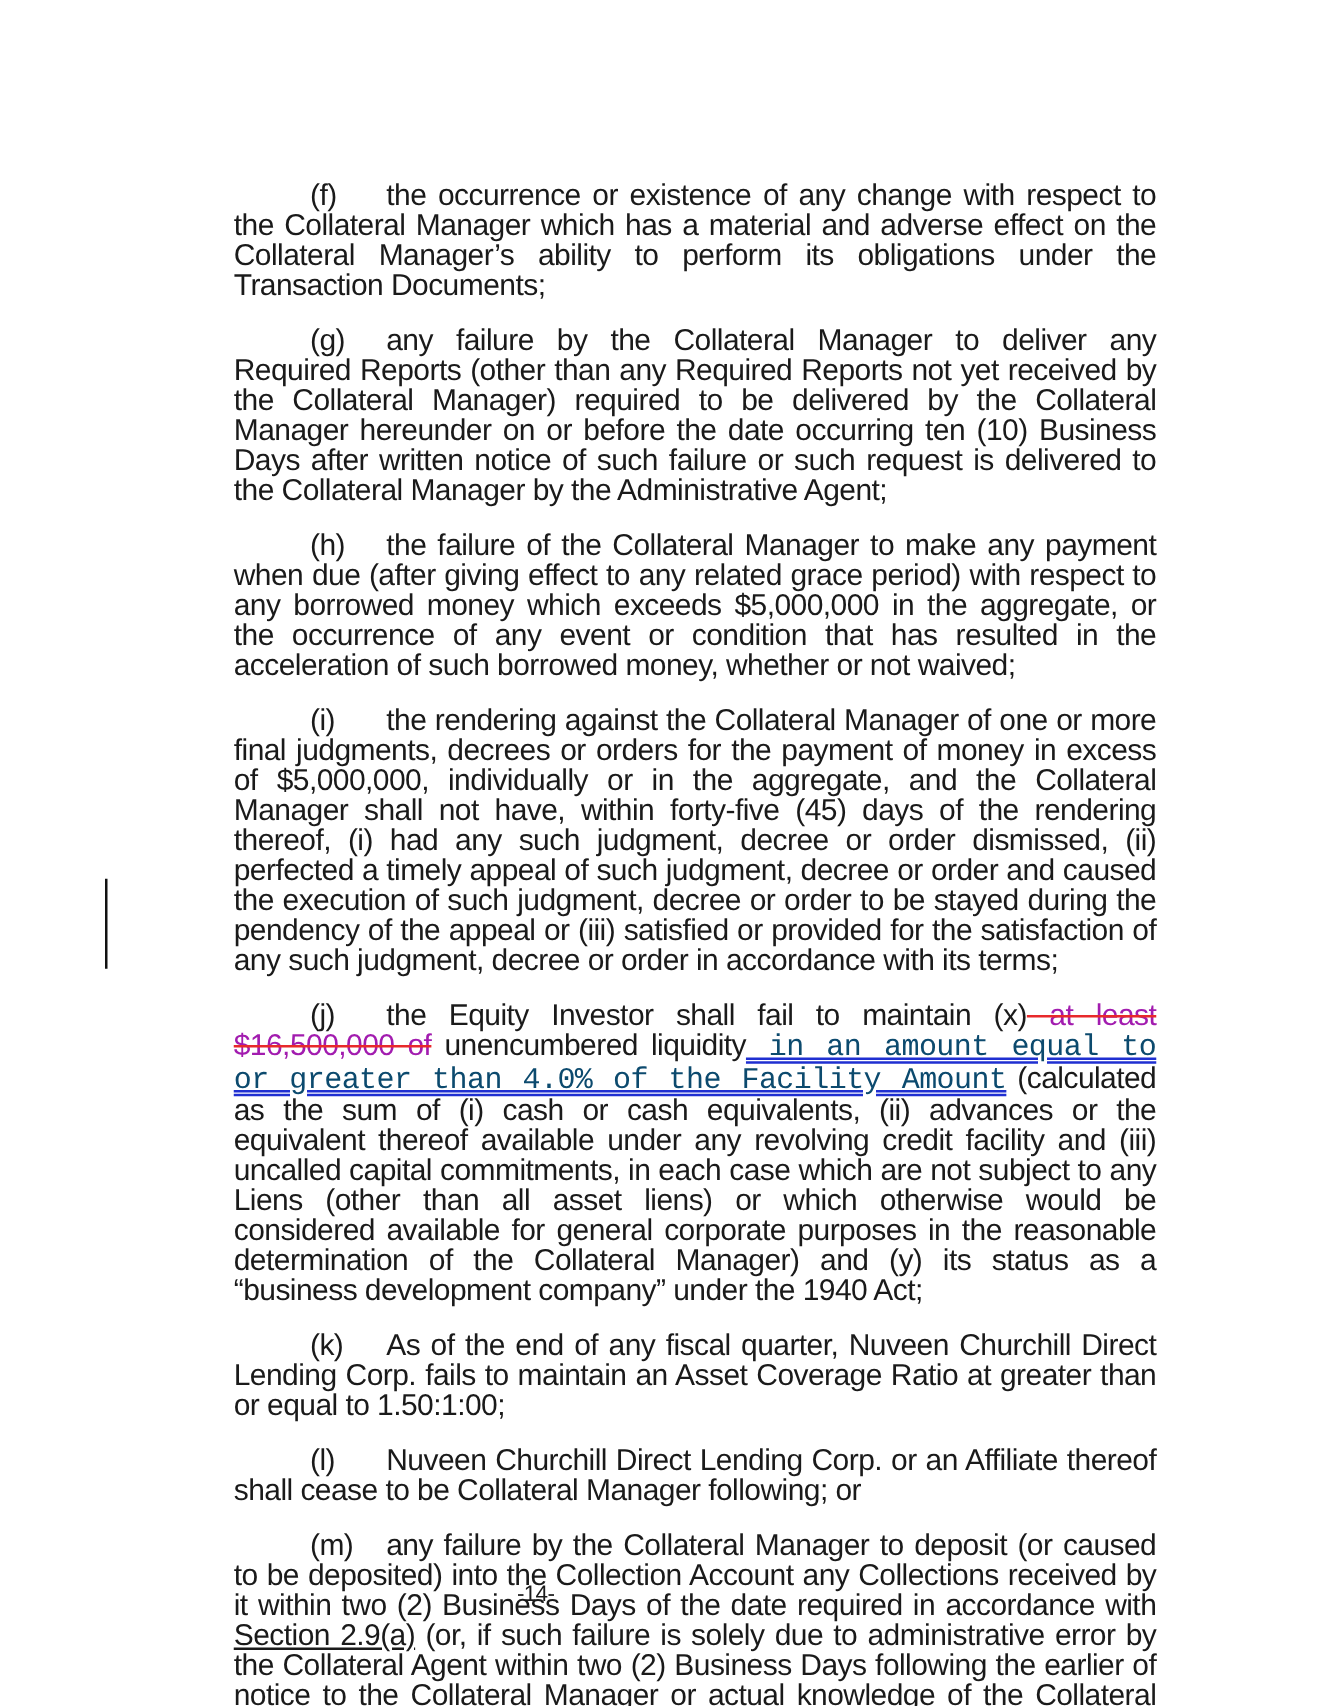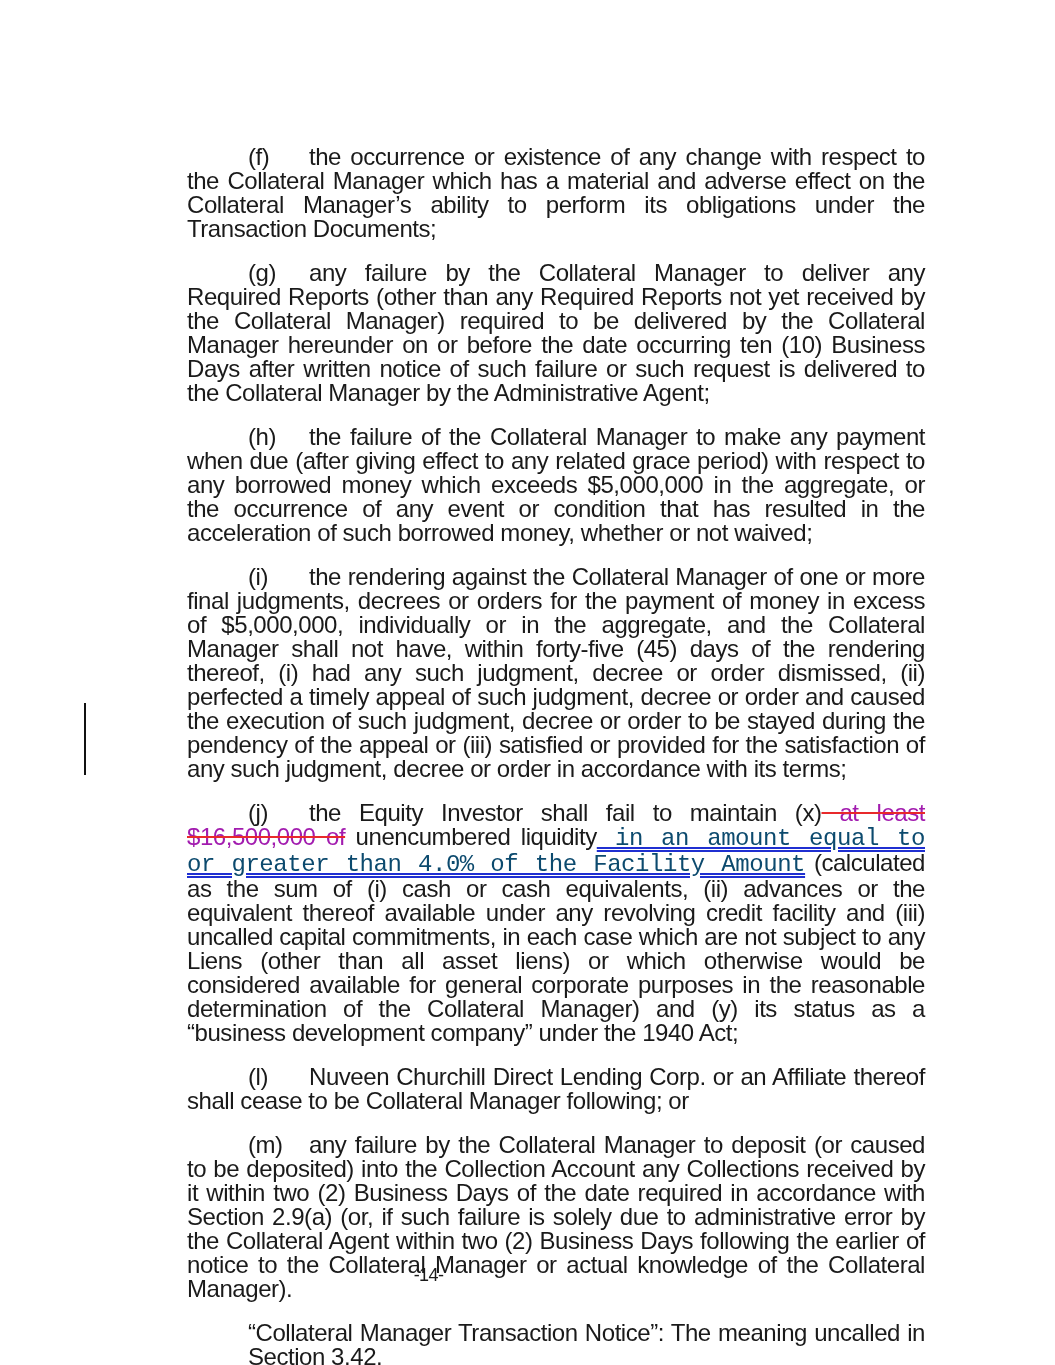--- a/index.html
+++ b/index.html
@@ -7,21 +7,21 @@
   .page {
     position: absolute; left: 187px; top: 145px; width: 738px;
     font-family: "Liberation Sans Narrow", "Liberation Sans", sans-serif;
     font-size: 24px; line-height: 24px; color: #1a1a1a;
     letter-spacing: -0.45px;
   }
   .para { margin: 0 0 20px 0; text-align: justify; }
   .para .lead { display: inline-block; width: 61px; margin-left: 61px; }
   .del { color: #a21caf; text-decoration: line-through; text-decoration-color: #e8292b; }
   .ins { color: #0c4a6e; text-decoration: underline double; text-decoration-color: #1f2fd1; font-family: Liberation Mono, monospace; }
-  .u { }
+  .u { text-decoration: underline; }
   .def-para { margin: 0; padding-left: 61px; }
   .page-num {
     position: absolute; top: 1265px; left: 0; width: 857px; text-align: center;
     font-family: "Liberation Sans", sans-serif; font-size: 18px; color: #1a1a1a; letter-spacing: -0.6px;
   }
   .change-bar { position: absolute; left: 84px; top: 703px; width: 1.5px; height: 72px; background: #111; }
 </style>
 </head>
 <body>
 
@@ -32,20 +32,21 @@
   <p class="para"><span class="lead">(f)</span><span>the occurrence or existence of any change with respect to the Collateral Manager which has a material and adverse effect on the Collateral Manager’s ability to perform its obligations under the Transaction Documents;</span></p>
 
   <p class="para"><span class="lead">(g)</span><span>any failure by the Collateral Manager to deliver any Required Reports (other than any Required Reports not yet received by the Collateral Manager) required to be delivered by the Collateral Manager hereunder on or before the date occurring ten (10) Business Days after written notice of such failure or such request is delivered to the Collateral Manager by the Administrative Agent;</span></p>
 
   <p class="para"><span class="lead">(h)</span><span>the failure of the Collateral Manager to make any payment when due (after giving effect to any related grace period) with respect to any borrowed money which exceeds $5,000,000 in the aggregate, or the occurrence of any event or condition that has resulted in the acceleration of such borrowed money, whether or not waived;</span></p>
 
   <p class="para"><span class="lead">(i)</span><span>the rendering against the Collateral Manager of one or more final judgments, decrees or orders for the payment of money in excess of $5,000,000, individually or in the aggregate, and the Collateral Manager shall not have, within forty-five (45) days of the rendering thereof, (i) had any such judgment, decree or order dismissed, (ii) perfected a timely appeal of such judgment, decree or order and caused the execution of such judgment, decree or order to be stayed during the pendency of the appeal or (iii) satisfied or provided for the satisfaction of any such judgment, decree or order in accordance with its terms;</span></p>
 
   <p class="para"><span class="lead">(j)</span><span>the Equity Investor shall fail to maintain (x)</span><span class="del"> at least $16,500,000 of</span><span> unencumbered liquidity</span><span class="ins"> in an amount equal to or greater than 4.0% of the Facility Amount</span><span> (calculated as the sum of (i) cash or cash equivalents, (ii) advances or the equivalent thereof available under any revolving credit facility and (iii) uncalled capital commitments, in each case which are not subject to any Liens (other than all asset liens) or which otherwise would be considered available for general corporate purposes in the reasonable determination of the Collateral Manager) and (y) its status as a “business development company” under the 1940 Act;</span></p>
 
+  <p class="para"><span class="lead">(k)</span><span>As of the end of any fiscal quarter, Nuveen Churchill Direct Lending Corp. fails to maintain an Asset Coverage Ratio at greater than or equal to 1.50:1:00;</span></p>
 
   <p class="para"><span class="lead">(l)</span><span>Nuveen Churchill Direct Lending Corp. or an Affiliate thereof shall cease to be Collateral Manager following; or</span></p>
 
   <p class="para"><span class="lead">(m)</span><span>any failure by the Collateral Manager to deposit (or caused to be deposited) into the Collection Account any Collections received by it within two (2) Business Days of the date required in accordance with </span><span class="u">Section 2.9(a)</span><span> (or, if such failure is solely due to administrative error by the Collateral Agent within two (2) Business Days following the earlier of notice to the Collateral Manager or actual knowledge of the Collateral Manager).</span></p>
 
   <p class="para def-para"><span>“</span><span class="u">Collateral Manager Transaction Notice</span><span>”: The meaning uncalled in </span><span class="u">Section 3.42</span><span>.</span></p>
 
 </div>
 
 <div class="page-num">-14-</div>

